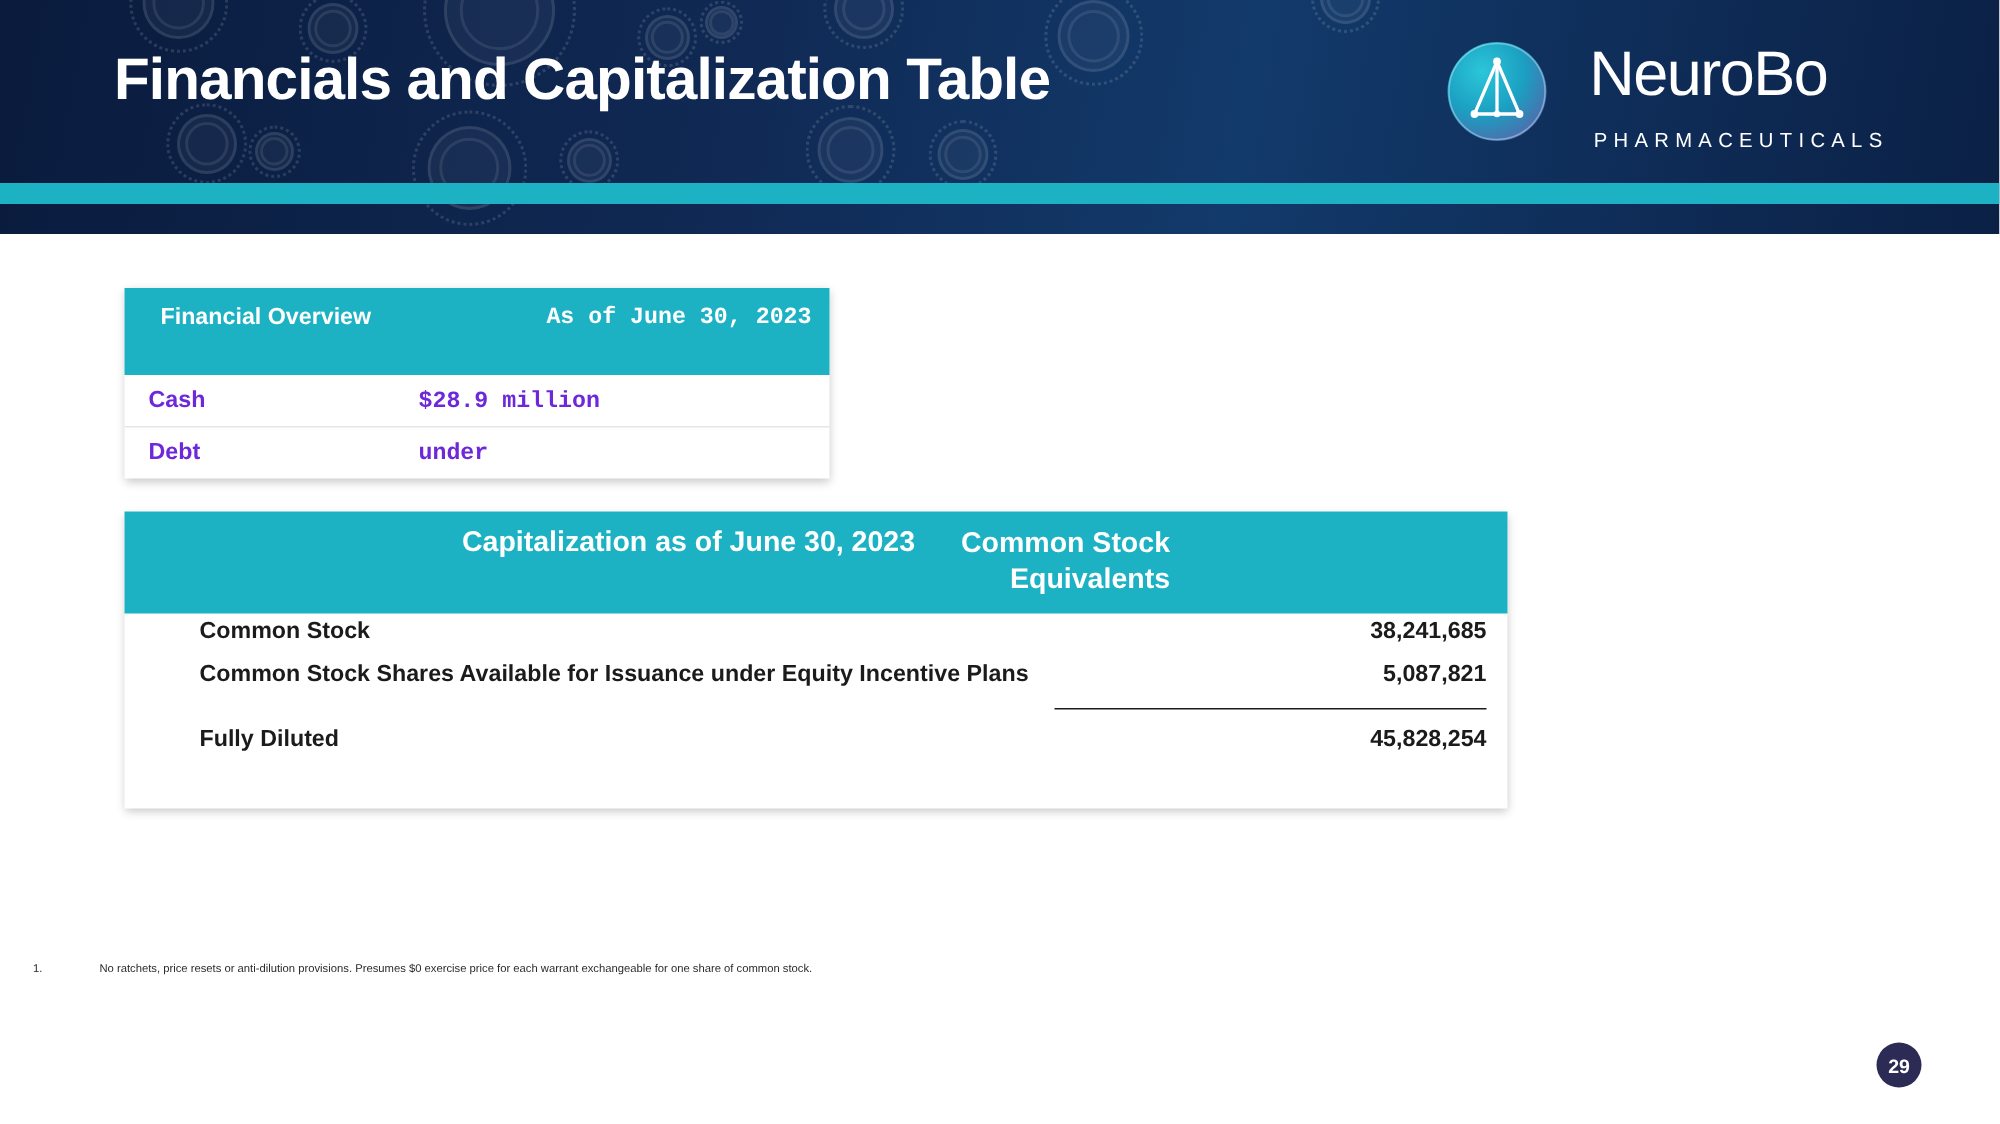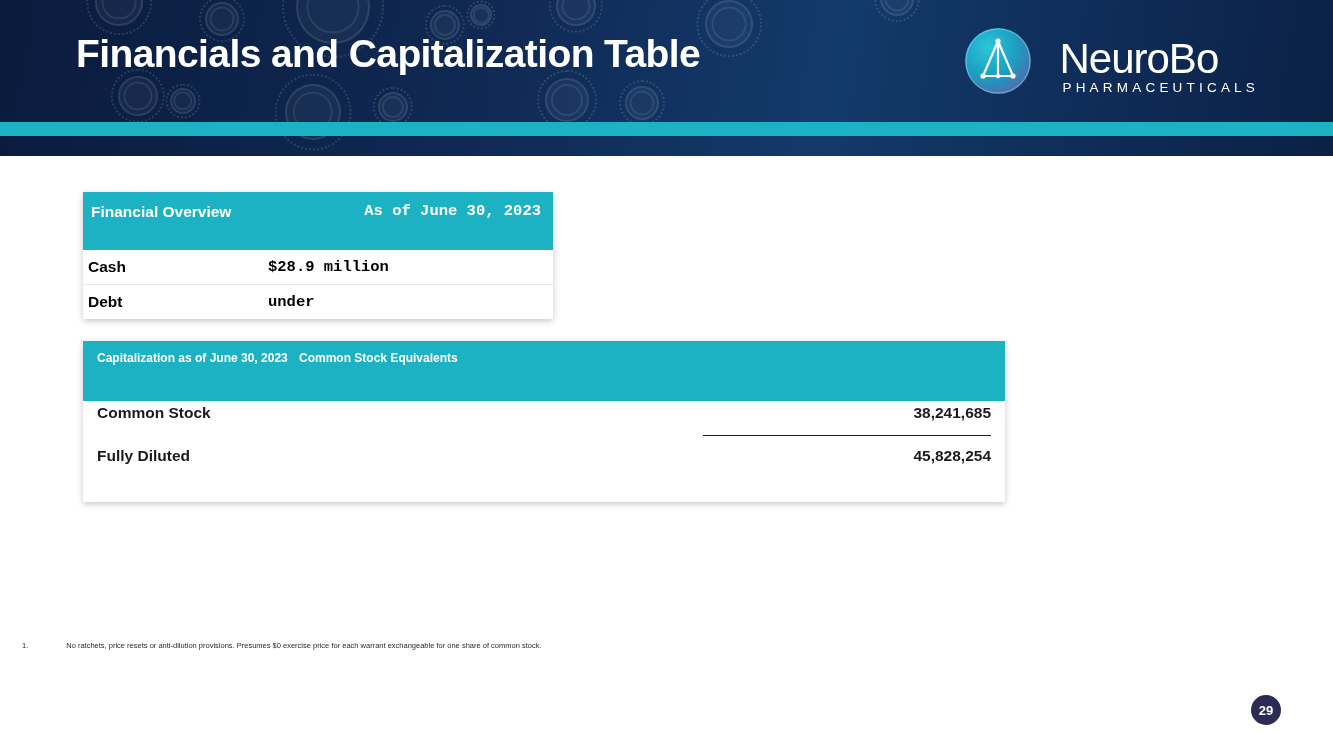--- a/index.html
+++ b/index.html
@@ -60,21 +60,21 @@
     height: 14px;
     background: #1cb2c4;
   }
 
   
   .logo {
     position: absolute;
     right: 74px;
     top: 28px;
     display: flex;
-    align-items: flex-end;
+    align-items: flex-start;
     gap: 28px;
   }
   .logo-mark {
     width: 66px;
     height: 66px;
     border-radius: 50%;
     background: radial-gradient(circle at 35% 30%, #2bc6d8 0%, #1b9fc2 45%, #6c4fa0 100%);
     position: relative;
     overflow: hidden;
   }
@@ -83,92 +83,93 @@
   .logo-name {
     font-size: 42px;
     color: #ffffff;
     letter-spacing: -1px;
     font-weight: 300;
   }
   .logo-sub {
     font-size: 13.5px;
     color: #ffffff;
     letter-spacing: 4.2px;
-    margin-top: 1px;
+    margin-top: 17px;
     padding-left: 3px;
   }
 
   
   .fin-table {
     position: absolute;
     left: 83px;
     top: 192px;
     width: 470px;
     background: #ffffff;
     box-shadow: 0 2px 6px rgba(0,0,0,0.22);
   }
   .fin-head {
     background: #1cb2c4;
     color: #ffffff;
     font-weight: bold;
     font-size: 15.5px;
-    padding: 10px 12px 10px 8px;
+    padding: 10px 12px 10px 24px;
     display: flex;
     justify-content: space-between;
     align-items: flex-start;
     min-height: 38px;
   }
   .fin-head-left { width: 150px; line-height: 1.25; }
   .fin-head-right { text-align: left; padding-top: 0px; font-family: Liberation Mono, monospace; }
   .fin-row {
     display: flex;
     font-size: 15.5px;
     font-weight: bold;
-    color: #000000;
-    padding: 8px 5px;
+    color: #6d28d9;
+    padding: 8px 16px;
     border-bottom: 1px solid #e6e6e6;
   }
   .fin-row:last-child { border-bottom: none; }
   .fin-label { width: 180px; }
   .fin-value { flex: 1; font-family: Liberation Mono, monospace; }
 
   
   .cap-table {
     position: absolute;
     left: 83px;
     top: 341px;
     width: 922px;
     background: #ffffff;
     box-shadow: 0 2px 6px rgba(0,0,0,0.22);
     padding-bottom: 28px;
   }
   .cap-head {
     background: #1cb2c4;
     color: #ffffff;
     font-weight: bold;
-    font-size: 12px;
-    display: flex;
-    justify-content: flex-start;
+    font-size: 19px;
+    display: flex;
+    justify-content: center;
     align-items: flex-start;
     padding: 10px 14px 10px 14px;
     min-height: 40px;
   }
   .cap-head-right {
     text-align: right;
     width: 170px;
     line-height: 1.25;
   }
   .cap-row {
     display: flex;
     justify-content: space-between;
     align-items: flex-start;
     font-size: 15.5px;
     font-weight: bold;
     padding: 2px 14px 8px 14px;
     line-height: 1.28;
+    margin-left: 36px;
   }
   .cap-row .cap-name { max-width: 690px; }
   .cap-row .cap-val { text-align: left; white-space: nowrap; }
   .cap-row.total { padding-top: 10px; }
   .rule {
     height: 1px;
     background: #1b1b1b;
     margin: 4px 14px 0 620px;
   }
   sup { font-size: 10px; vertical-align: super; }
@@ -263,20 +264,24 @@
     <div class="cap-head-right">Common Stock Equivalents</div>
   </div>
 
   <div class="cap-row">
     <div class="cap-name">Common Stock</div>
     <div class="cap-val">38,241,685</div>
   </div>
 
 
 
+  <div class="cap-row">
+    <div class="cap-name">Common Stock Shares Available for Issuance under Equity Incentive Plans</div>
+    <div class="cap-val">5,087,821</div>
+  </div>
 
   <div class="rule"></div>
 
   <div class="cap-row total">
     <div class="cap-name">Fully Diluted</div>
     <div class="cap-val">45,828,254</div>
   </div>
 </div>
 
 <div class="footnote">

